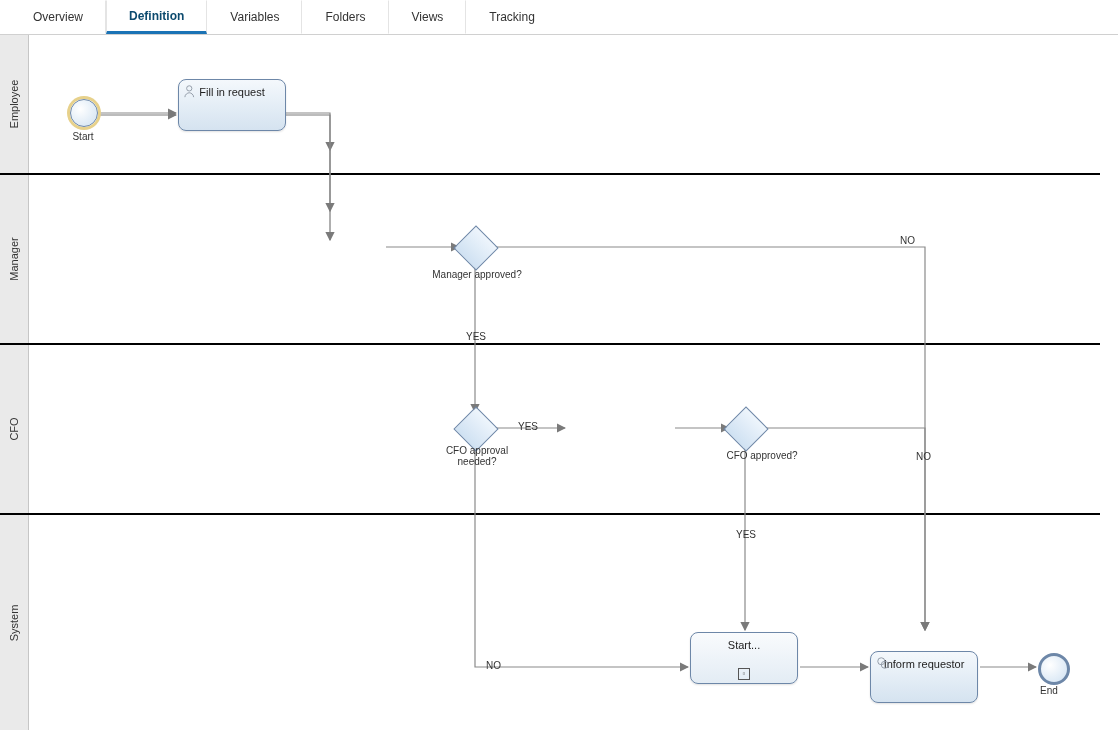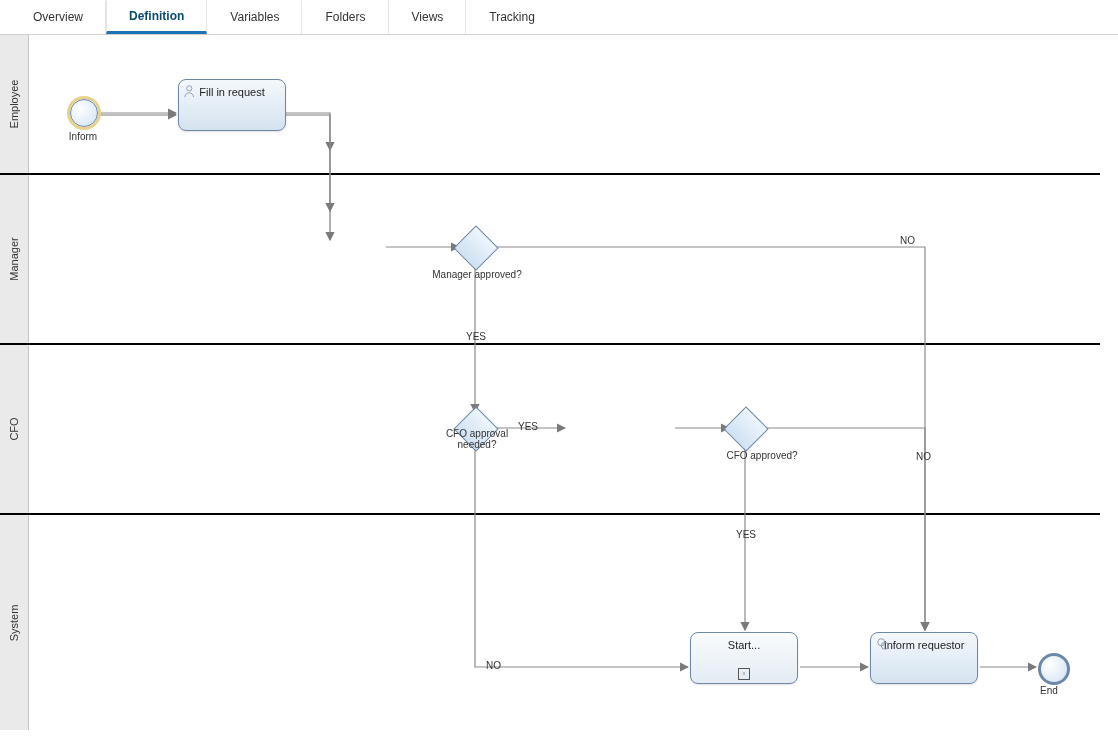--- a/index.html
+++ b/index.html
@@ -210,49 +210,49 @@
 
       <path d="M475,409 L475,632 L688,632" marker-end="url(#ah)"></path>
 
       <path d="M800,632 L868,632" marker-end="url(#ah)"></path>
 
       <path d="M980,632 L1036,632" marker-end="url(#ah)"></path>
     </g>
   </svg>
 
   <div class="start-event selected" style="left:70px;top:64px"></div>
-  <div class="node-label" style="left:68px;top:96px;width:30px">Inform</div>
+  <div class="node-label" style="left:68px;top:96px;width:30px">Start</div>
 
   <div class="task" style="left:178px;top:44px">
     <span class="type-icon">
       <svg width="14" height="14" viewBox="0 0 16 16">
           <circle cx="6" cy="5" r="3" fill="none" stroke="#8a94a0"></circle>
           <path d="M1 15c0-3 3-5 5-5s5 2 5 5" fill="none" stroke="#8a94a0"></path>
         </svg>
     </span>
     <span>Fill in request</span>
   </div>
 
 
   <div class="gateway" style="left:460px;top:197px"></div>
   <div class="gw-label" style="left:432px;top:234px">Manager approved?</div>
 
   <div class="gateway" style="left:460px;top:378px"></div>
-  <div class="gw-label" style="left:432px;top:393px">CFO approval needed?</div>
+  <div class="gw-label" style="left:432px;top:410px">CFO approval needed?</div>
 
 
   <div class="gateway" style="left:730px;top:378px"></div>
   <div class="gw-label" style="left:717px;top:415px">CFO approved?</div>
 
   <div class="task subprocess" style="left:690px;top:597px">
     <span>Start...</span>
     <span class="sub-marker">▫</span>
   </div>
 
-  <div class="task" style="left:870px;top:597px">
+  <div class="task" style="left:870px;top:616px">
     <span class="type-icon">
       <svg width="14" height="14" viewBox="0 0 16 16">
           <circle cx="6" cy="6" r="4" fill="none" stroke="#8a94a0"></circle>
           <circle cx="10" cy="10" r="4" fill="none" stroke="#8a94a0"></circle>
         </svg>
     </span>
     <span>Inform requestor</span>
   </div>
 
   <div class="end-event" style="left:1038px;top:618px"></div>

